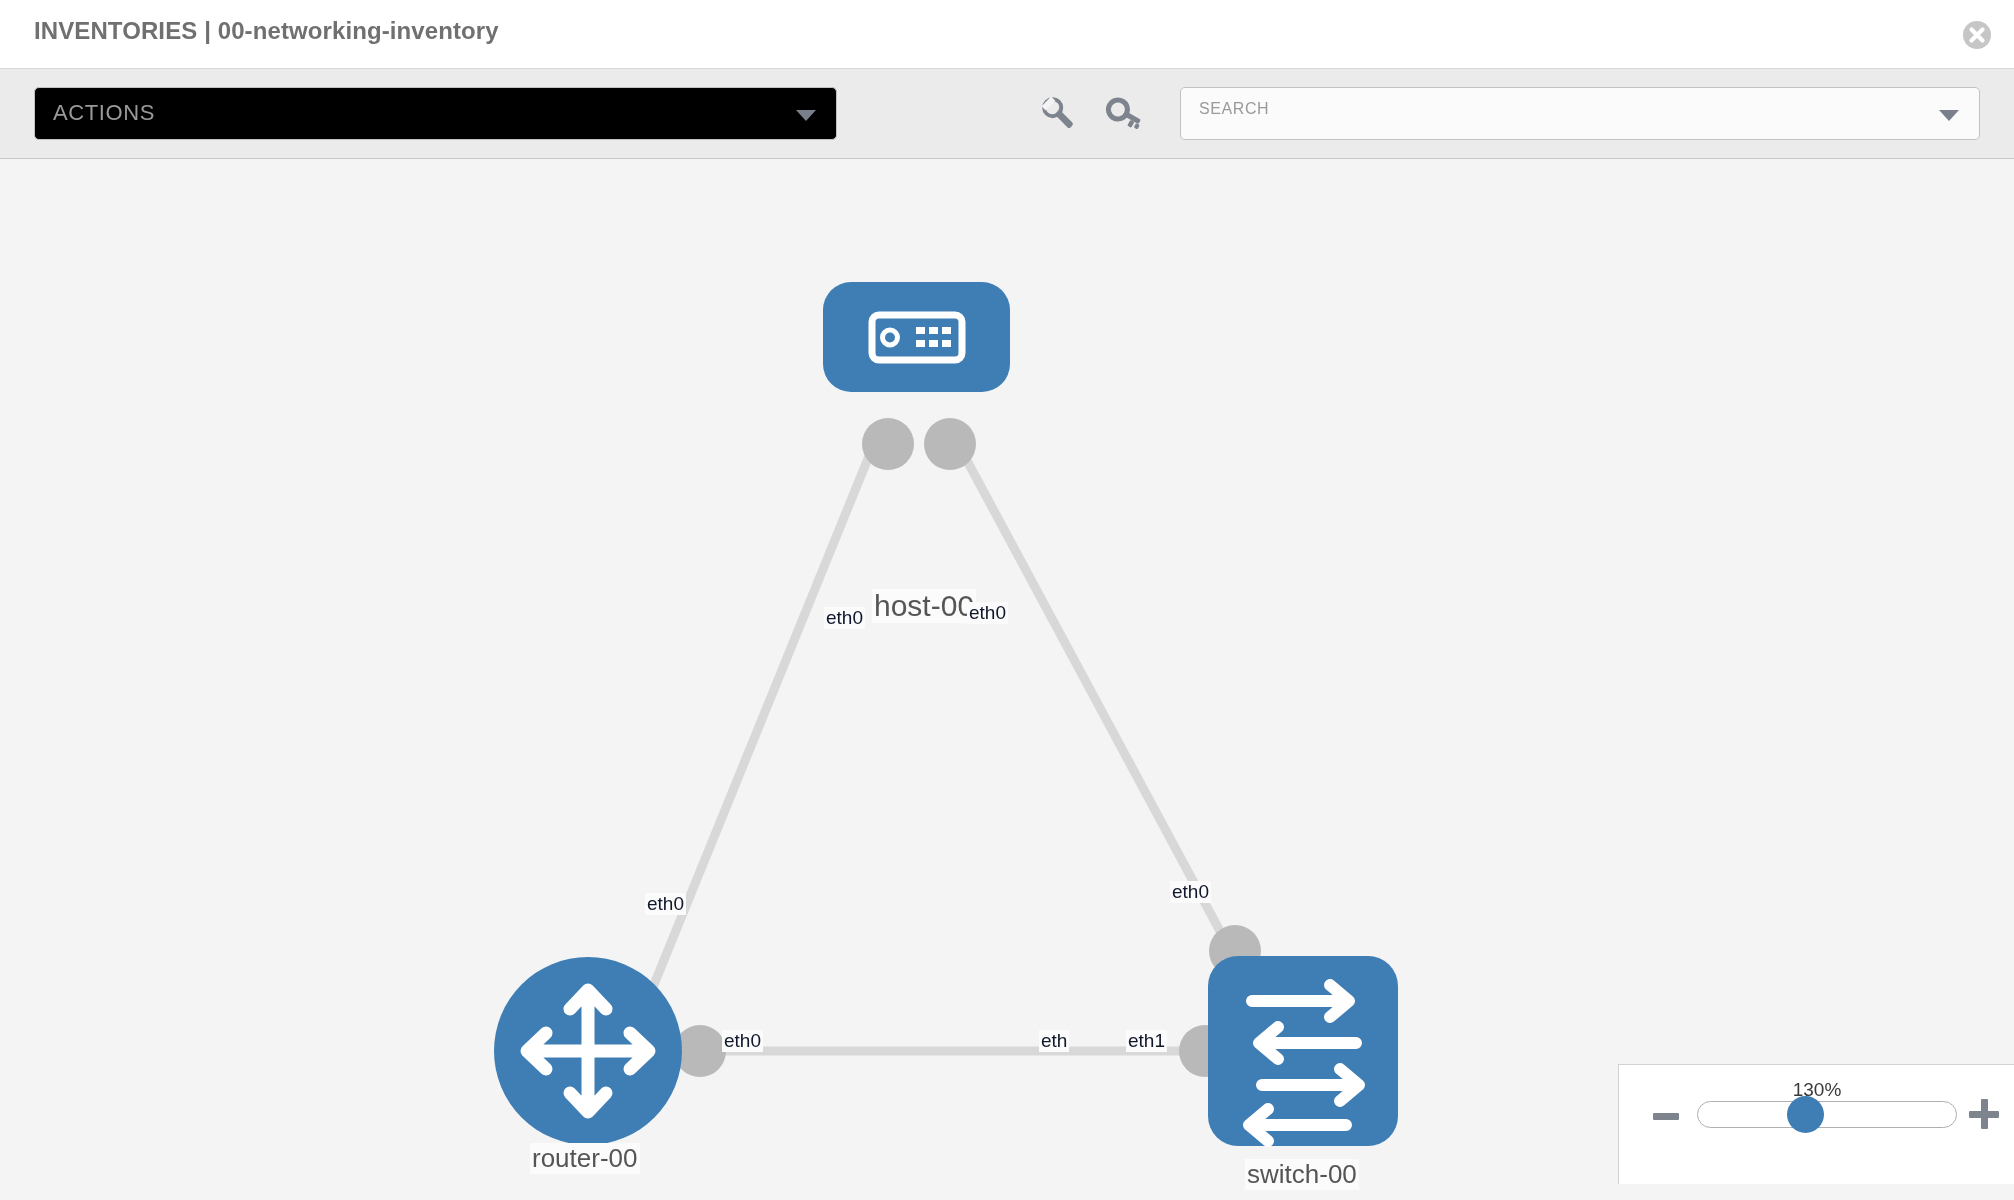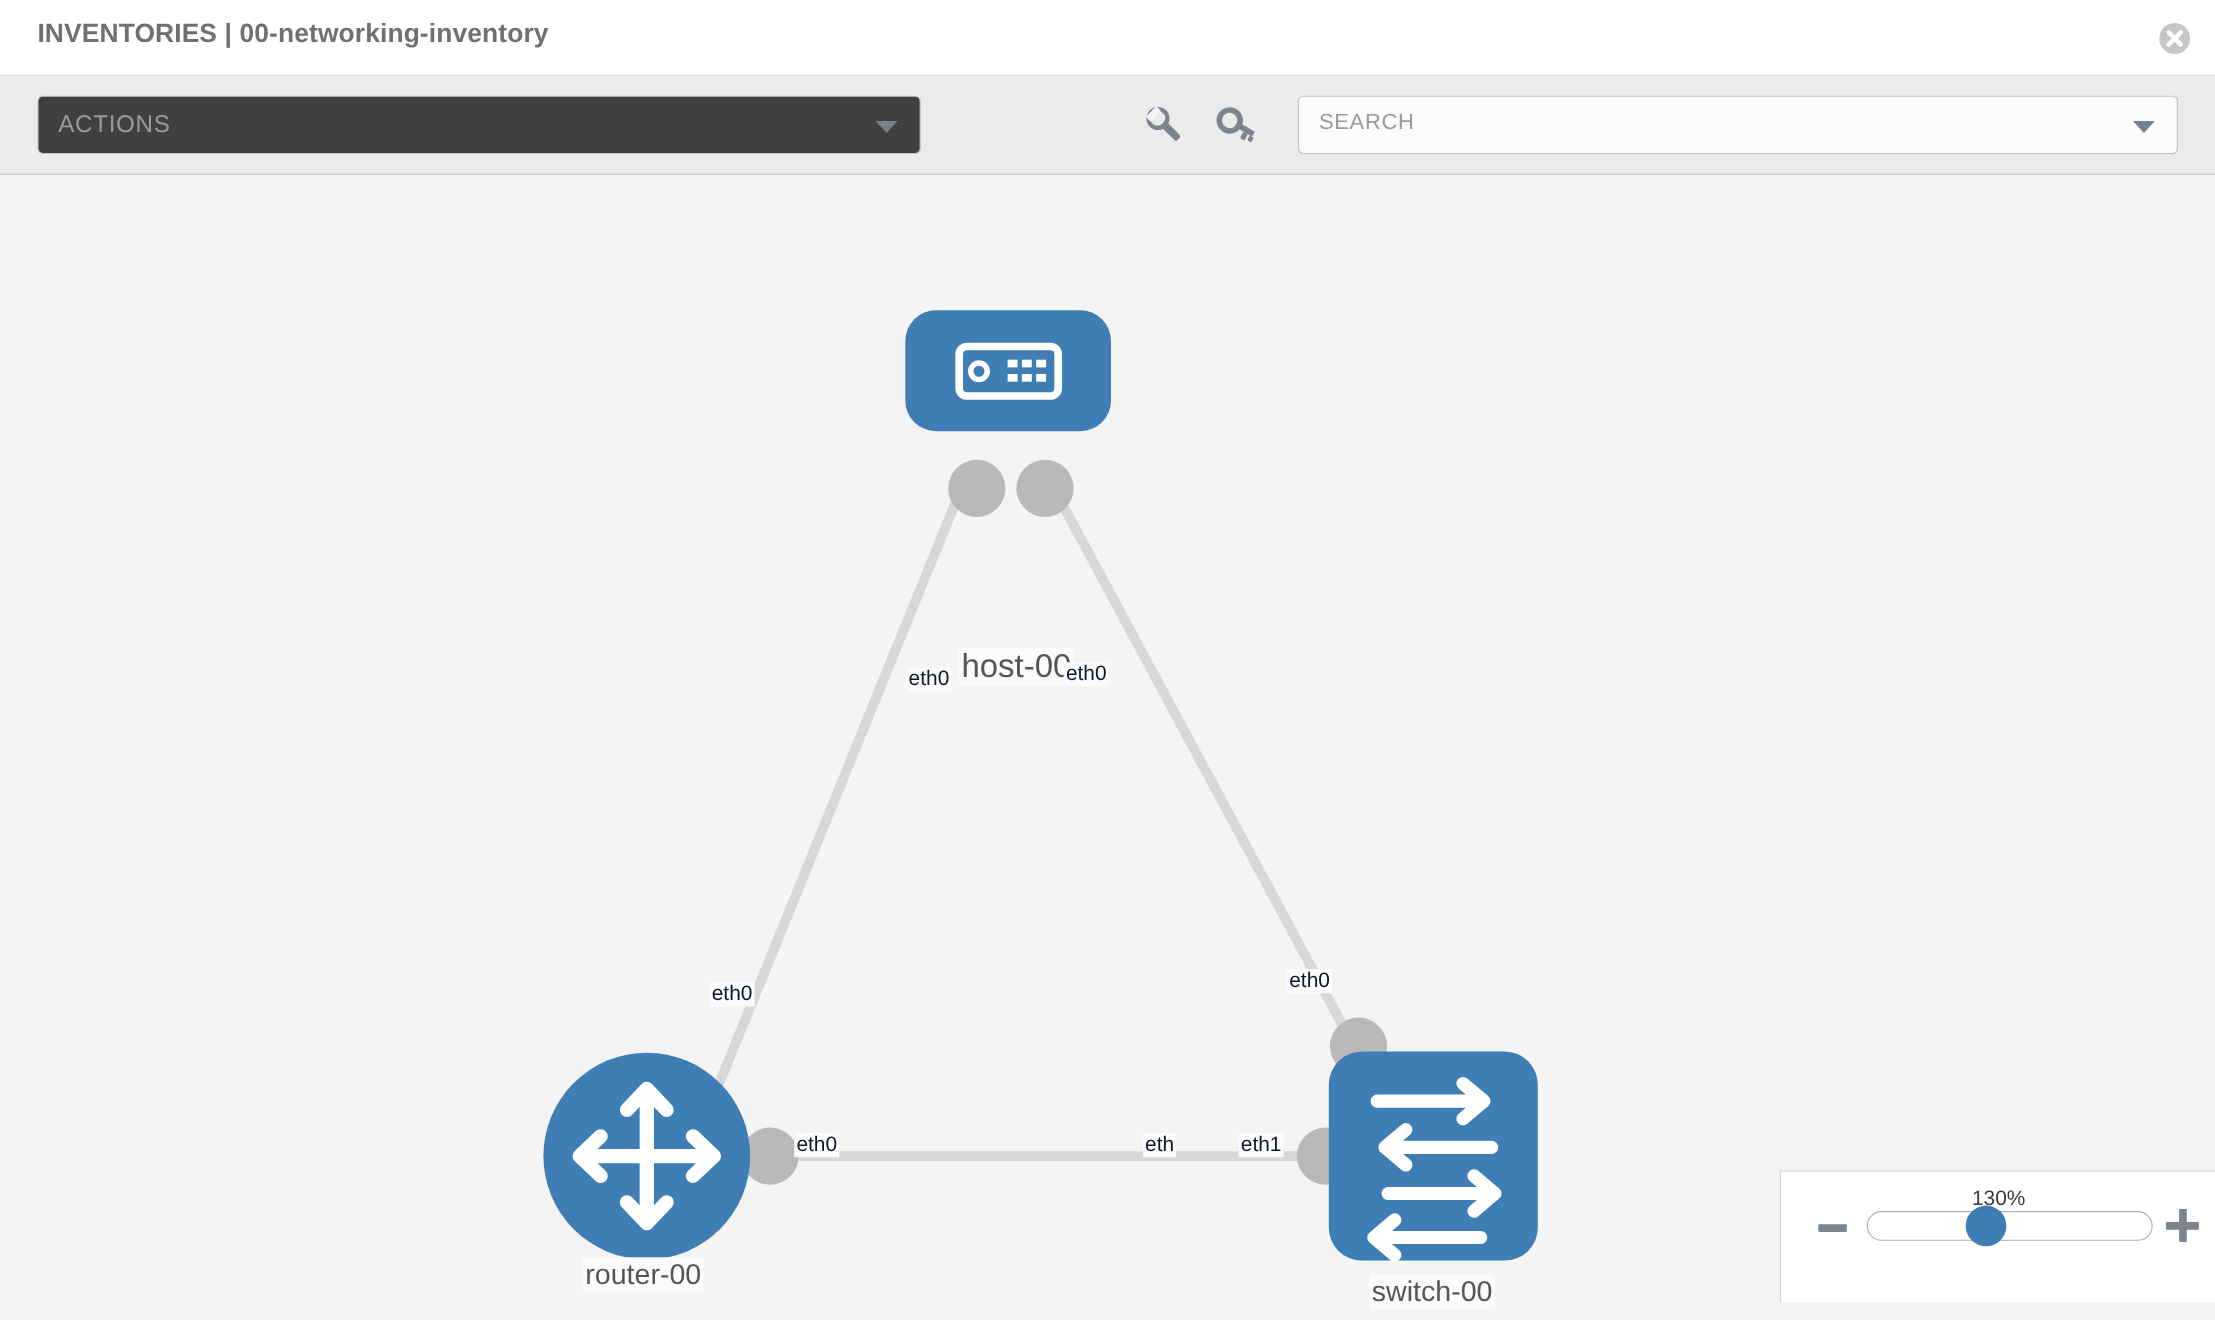--- a/index.html
+++ b/index.html
@@ -35,21 +35,21 @@
   
   .toolbar {
     position: absolute; top: 69px; left: 0;
     width: 2014px; height: 90px;
     background: #ebebeb;
     border-bottom: 1px solid #c8c8c8;
   }
   .actions-select {
     position: absolute; left: 34px; top: 18px;
     width: 803px; height: 53px;
-    background: #404040;
+    background: #000000;
     border: 1px solid #c2c2c2;
     border-radius: 5px;
   }
   .actions-select .label {
     position: absolute; left: 18px; top: 12px;
     font-size: 22px; color: #9a9a9a;
     letter-spacing: 0.6px;
   }
   .caret {
     position: absolute; right: 20px; top: 22px;
@@ -68,21 +68,21 @@
 
   .search-box {
     position: absolute; left: 1180px; top: 18px;
     width: 800px; height: 53px;
     background: #fbfbfb;
     border: 1px solid #c2c2c2;
     border-radius: 5px;
   }
   .search-box .label {
     position: absolute; left: 18px; top: 12px;
-    font-size: 20px; color: #9a9a9a;
+    font-size: 16px; color: #9a9a9a;
     letter-spacing: 0.6px;
   }
 
   
   .canvas {
     position: absolute; top: 159px; left: 0;
     width: 2014px; height: 1041px;
     background: #f4f4f4;
     overflow: hidden;
   }

